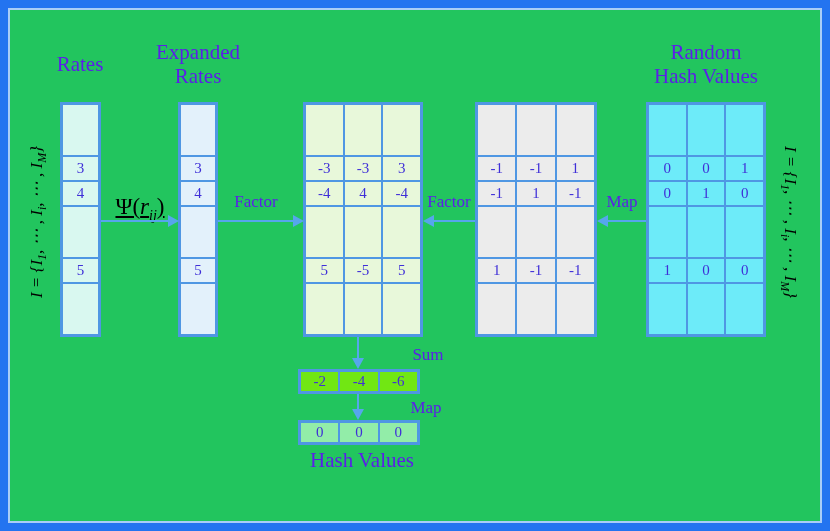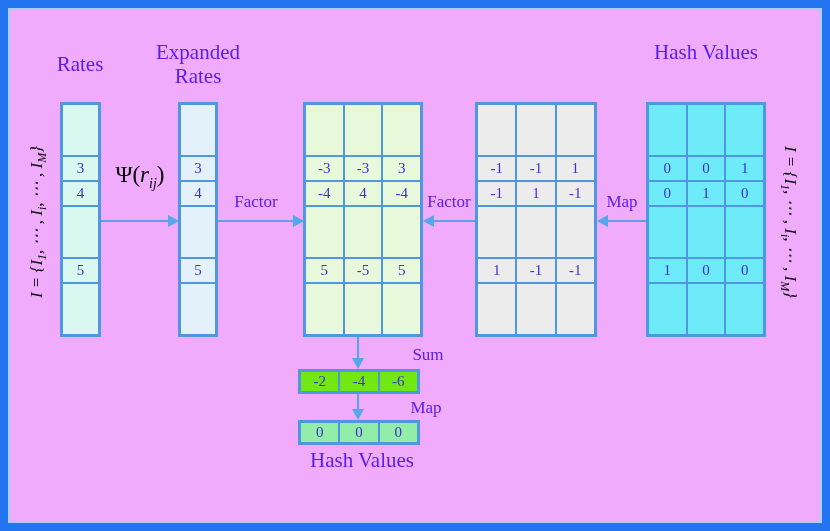--- a/index.html
+++ b/index.html
@@ -1,20 +1,20 @@
 <!DOCTYPE html>
 <html style="--frame-blue: #2374f0; --frame-inner: #a9cdf7; --grid-blue: #4f97e3; --arrow-blue: #56a6ec; --header-purple: #5b1fe8; --value-purple: #3f2fd8;"><head>
 <meta charset="utf-8">
 <style>
   * { box-sizing: border-box; margin: 0; padding: 0; }
   html, body { width: 830px; height: 531px; overflow: hidden; background: #fff;
     font-family: "Liberation Serif", "DejaVu Serif", serif; }
   .frame { width: 830px; height: 531px; border: 8px solid var(--frame-blue, #2374f0); }
   .inner { width: 100%; height: 100%; border: 2px solid var(--frame-inner, #a9cdf7);
-    position: relative; background: #f0abfc; }
+    position: relative; background: #22c55e; }
 
   .hdr { position: absolute; text-align: center; color: var(--header-purple, #5b1fe8);
     font-size: 21px; line-height: 24px; }
   .flowlbl { position: absolute; text-align: center; color: var(--header-purple, #5b1fe8);
     font-size: 17px; }
   .psi { position: absolute; text-align: center; color: #000; font-size: 23px; }
   .psi sub { font-size: 14px; }
 
   .vtext { position: absolute; white-space: nowrap; color: #000; font-style: italic;
     font-size: 17px; }
@@ -53,39 +53,40 @@
   .t-sum      { left: 288px; top: 359px; width: 122px; height: 25px; }
   .t-obtained { left: 288px; top: 410px; width: 122px; height: 25px; }
 
   .hdr-rates    { left: 10px;  top: 42px; width: 120px; }
   .hdr-expanded { left: 123px; top: 30px; width: 130px; }
   .hdr-mult     { left: 268px; top: 47px; width: 170px; }
   .hdr-signs    { left: 465px; top: 47px; width: 122px; }
   .hdr-random   { left: 616px; top: 30px; width: 160px; }
   .hdr-obtained { left: 272px; top: 438px; width: 160px; }
 
-  .lbl-psi         { left: 80px;  top: 152px; width: 100px; }
+  .lbl-psi         { left: 80px;  top: 184px; width: 100px; text-decoration: underline; }
   .lbl-factor-l    { left: 206px; top: 182px; width: 80px; }
   .lbl-factor-r    { left: 399px; top: 182px; width: 80px; }
   .lbl-map-upper   { left: 572px; top: 182px; width: 80px; }
   .lbl-sum         { left: 388px; top: 335px; width: 60px; }
   .lbl-map-lower   { left: 386px; top: 388px; width: 60px; }
 </style>
 </head>
 <body>
 
 <div class="frame">
   <div class="inner">
 
     <div class="hdr hdr-rates">Rates</div>
     <div class="hdr hdr-expanded">
       <div>Expanded</div>
       <div>Rates</div>
     </div>
     <div class="hdr hdr-random">
+      <div>Random</div>
       <div>Hash Values</div>
     </div>
 
     <div class="vtext vtext-left">
       <span>I</span><span> = {</span><span>I</span><sub>1</sub><span>, ⋯ , </span><span>I</span><sub>i</sub><span>, ⋯ , </span><span>I</span><sub>M</sub><span>}</span>
     </div>
     <div class="vtext vtext-right">
       <span>I</span><span> = {</span><span>I</span><sub>1</sub><span>, ⋯ , </span><span>I</span><sub>i</sub><span>, ⋯ , </span><span>I</span><sub>M</sub><span>}</span>
     </div>
 

